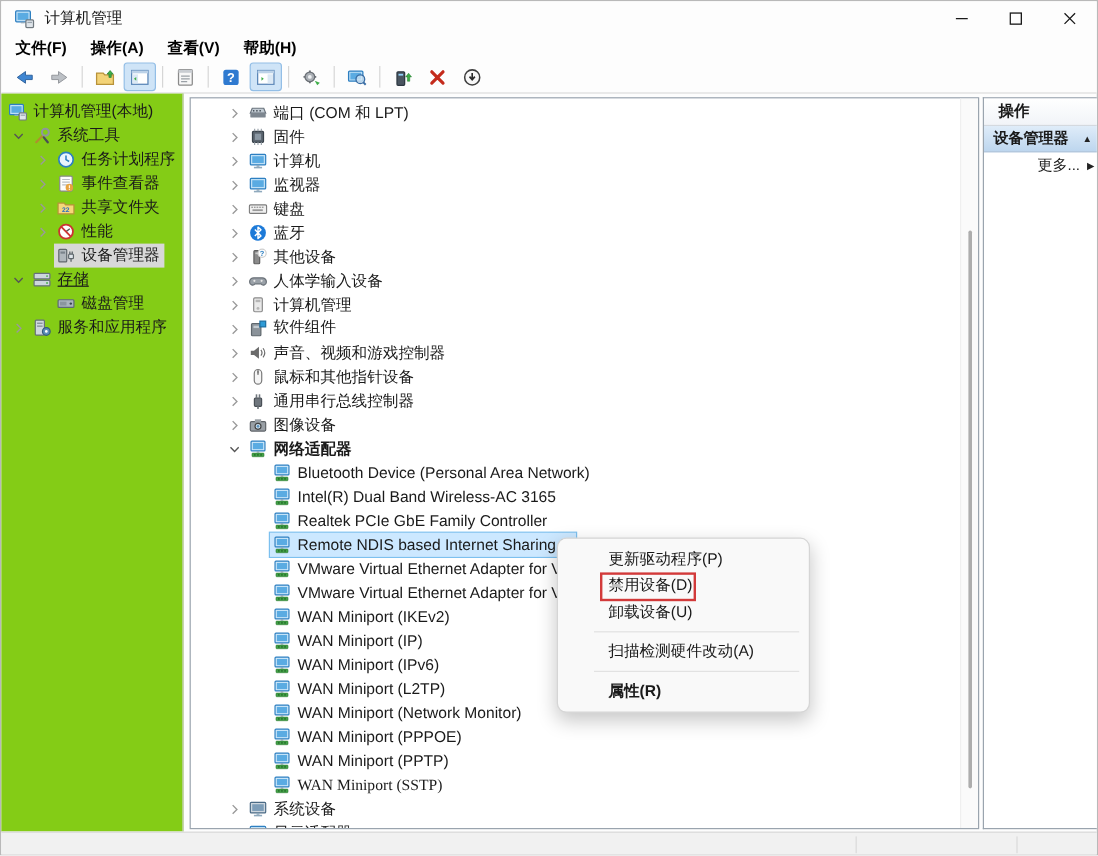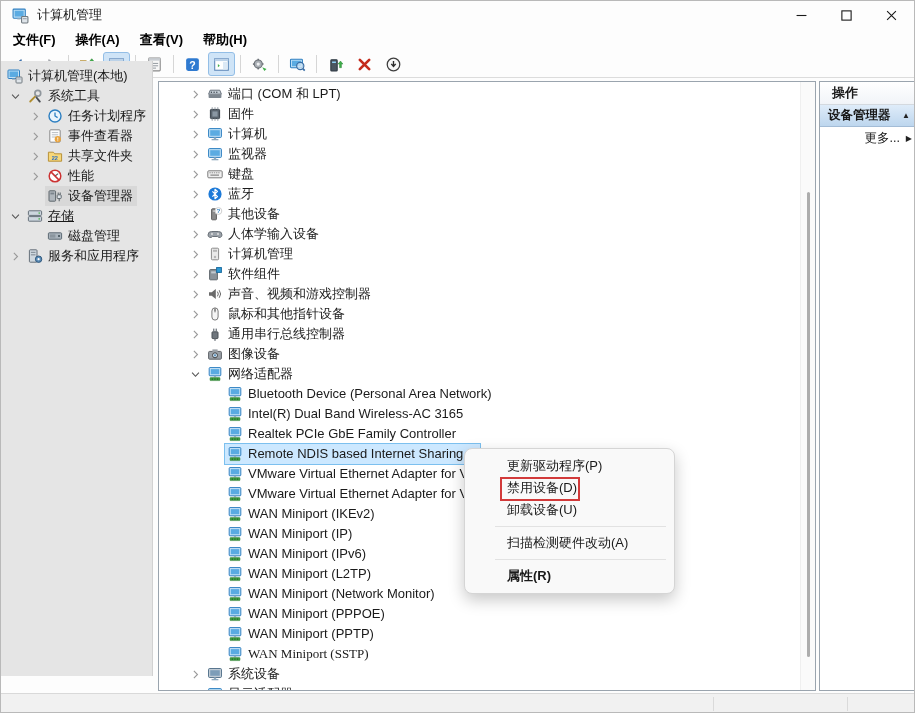--- a/index.html
+++ b/index.html
@@ -20,21 +20,21 @@
   .mitem { font-size:13px; padding:2px 10px; border:none; background:transparent; font-family:inherit;font-weight:bold; }
 
   
   .toolbar { position:absolute; top:50px; left:0; right:0; height:27px; display:flex; align-items:center; padding-left:5px; background:#fdfdfd; border-bottom:1px solid #dcdcdc; }
   .tbtn { width:27px; height:24px; display:flex; align-items:center; justify-content:center; background:transparent; border:1px solid transparent; border-radius:3px; margin:0 1px; }
   .tbtn.active { background:#cfe4f7; border-color:#93bee6; }
   .tbtn svg { width:17px; height:17px; }
   .tsep { width:1px; height:18px; background:#d6d6d6; margin:0 4px; }
 
   
-  .left-pane { position:absolute; left:0; top:60px; width:152px; height:615px; background:#e5e5e5; border-right:1px solid #d2d2d2; overflow:hidden; padding-top:5px; }
+  .left-pane { position:absolute; left:0; top:77px; width:152px; height:615px; background:#84cc16; border-right:1px solid #d2d2d2; overflow:hidden; padding-top:5px; }
   .mid-pane  { position:absolute; left:157px; top:80px; width:658px; height:610px; background:#fff; border:1px solid #9aa4ae; overflow:hidden; }
   .mid-rows  { position:absolute; left:0; top:0; right:15px; bottom:0; overflow:hidden; padding-top:2px; }
   .vscroll   { position:absolute; right:0; top:0; width:15px; height:100%; background:#fafafa; border-left:1px solid #efefef; }
   .vthumb    { position:absolute; left:6px; top:110px; width:3px; height:465px; background:#adadad; border-radius:2px; }
 
   .right-pane { position:absolute; left:818px; top:80px; width:97px; height:610px; background:#fff; border:1px solid #9aa4ae; border-right:none; overflow:hidden; }
   .ap-header { height:23px; display:flex; align-items:center; padding-left:12px; font-size:13px; font-weight:bold; background:linear-gradient(#ffffff,#f1f4f8); border-bottom:1px solid #d4d9df; }
   .ap-section { height:22px; display:flex; align-items:center; padding:0 6px 0 8px; font-size:12.5px; font-weight:bold; background:linear-gradient(#dfecf9,#bdd6ee); border-bottom:1px solid #a3bcd6; }
   .ap-section .collapse { margin-left:auto; font-size:8px; color:#222; }
   .ap-more { height:22px; display:flex; align-items:center; justify-content:flex-end; padding-right:16px; font-size:12.5px; position:relative; }
@@ -490,21 +490,21 @@
           </span>
           <span class="tinner">
             <svg class="icon" viewBox="0 0 16 16">
               <rect x="4.4" y="2.2" width="7.2" height="11.6" rx="1" fill="#e9e9e9" stroke="#8a8a8a"></rect>
               <rect x="6" y="3.8" width="4" height="2" fill="#b5b5b5"></rect>
               <circle cx="8" cy="11" r="1.2" fill="#b5b5b5"></circle>
             </svg>
             <span class="tlabel">计算机管理</span>
           </span>
         </div>
-        <div class="trow" style="padding-left: 26px;">
+        <div class="trow" style="padding-left: 26px; font-family: Liberation Mono, monospace;">
           <span class="chev">
             <svg class="icon" viewBox="0 0 16 16">
               <path d="M6 3.6 L10.4 8 L6 12.4" fill="none" stroke="#9a9a9a" stroke-width="1.4"></path>
             </svg>
           </span>
           <span class="tinner">
             <svg class="icon" viewBox="0 0 16 16">
               <rect x="2.6" y="3.6" width="7.8" height="10.2" rx="0.8" fill="#8b939a" stroke="#5f676d"></rect>
               <rect x="4.2" y="5.4" width="4.6" height="2" fill="#c3cbd1"></rect>
               <rect x="9.6" y="1.6" width="4.8" height="4.8" fill="#2e9bd6" stroke="#1b6da0"></rect>
@@ -566,21 +566,21 @@
           <span class="tinner">
             <svg class="icon" viewBox="0 0 16 16">
               <rect x="1.6" y="5.4" width="12.8" height="7.8" rx="1" fill="#9aa0a6" stroke="#5f6368"></rect>
               <rect x="5.4" y="3.4" width="5.2" height="2.6" fill="#9aa0a6"></rect>
               <circle cx="8" cy="9.3" r="2.5" fill="#cfe3f3" stroke="#444"></circle>
               <circle cx="8" cy="9.3" r="1.1" fill="#5a8fb8"></circle>
             </svg>
             <span class="tlabel">图像设备</span>
           </span>
         </div>
-        <div class="trow" style="padding-left: 26px;">
+        <div class="trow" style="padding-left: 26px; font-weight: bold;">
           <span class="chev">
             <svg class="icon" viewBox="0 0 16 16">
               <path d="M3.8 5.8 L8 10.2 L12.2 5.8" fill="none" stroke="#555" stroke-width="1.4"></path>
             </svg>
           </span>
           <span class="tinner">
             <svg class="icon" viewBox="0 0 16 16">
               <rect x="2.2" y="1.6" width="11.6" height="8.2" rx="0.8" fill="#cfe8fa" stroke="#2d7fc1"></rect>
               <rect x="3.7" y="3.1" width="8.6" height="5.2" fill="#5aabe2"></rect>
               <rect x="6.9" y="9.8" width="2.2" height="1.4" fill="#8fa9bd"></rect>

